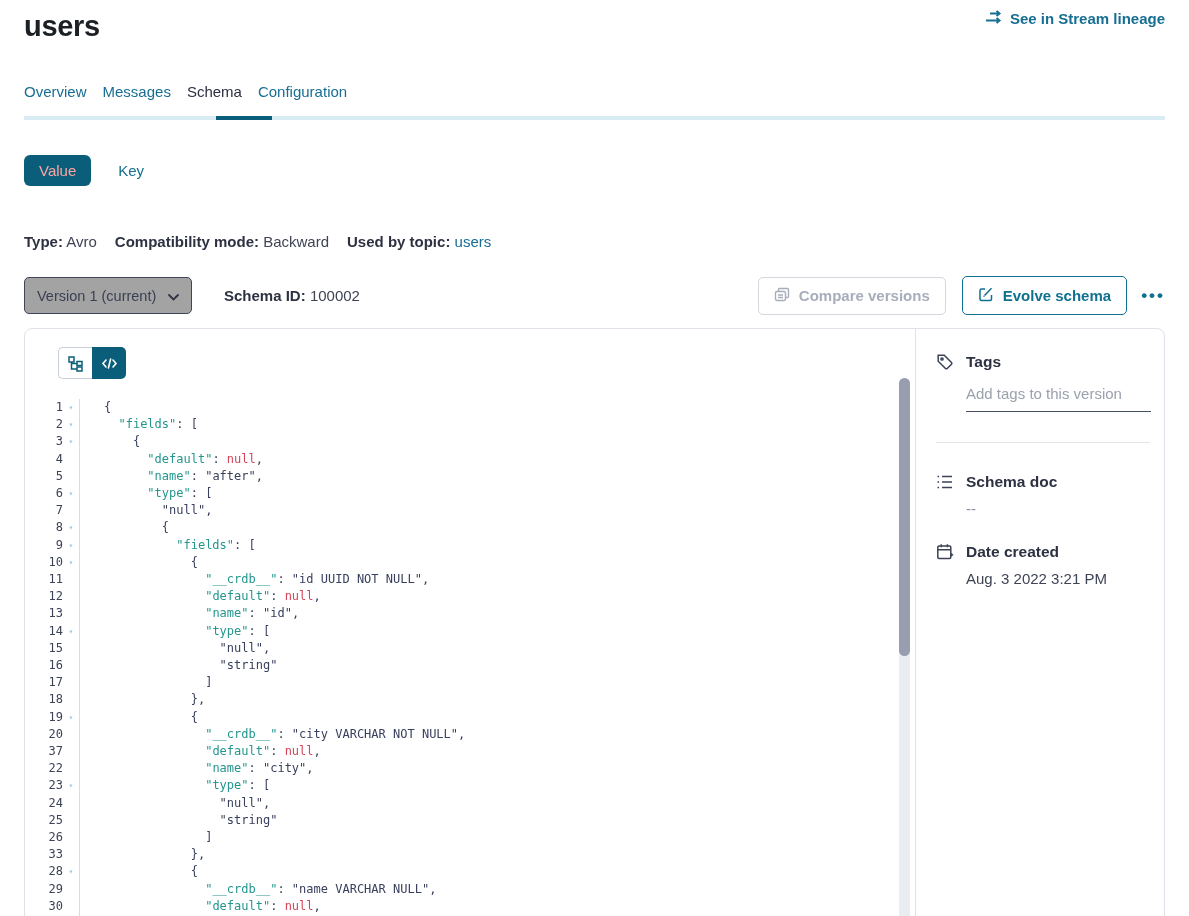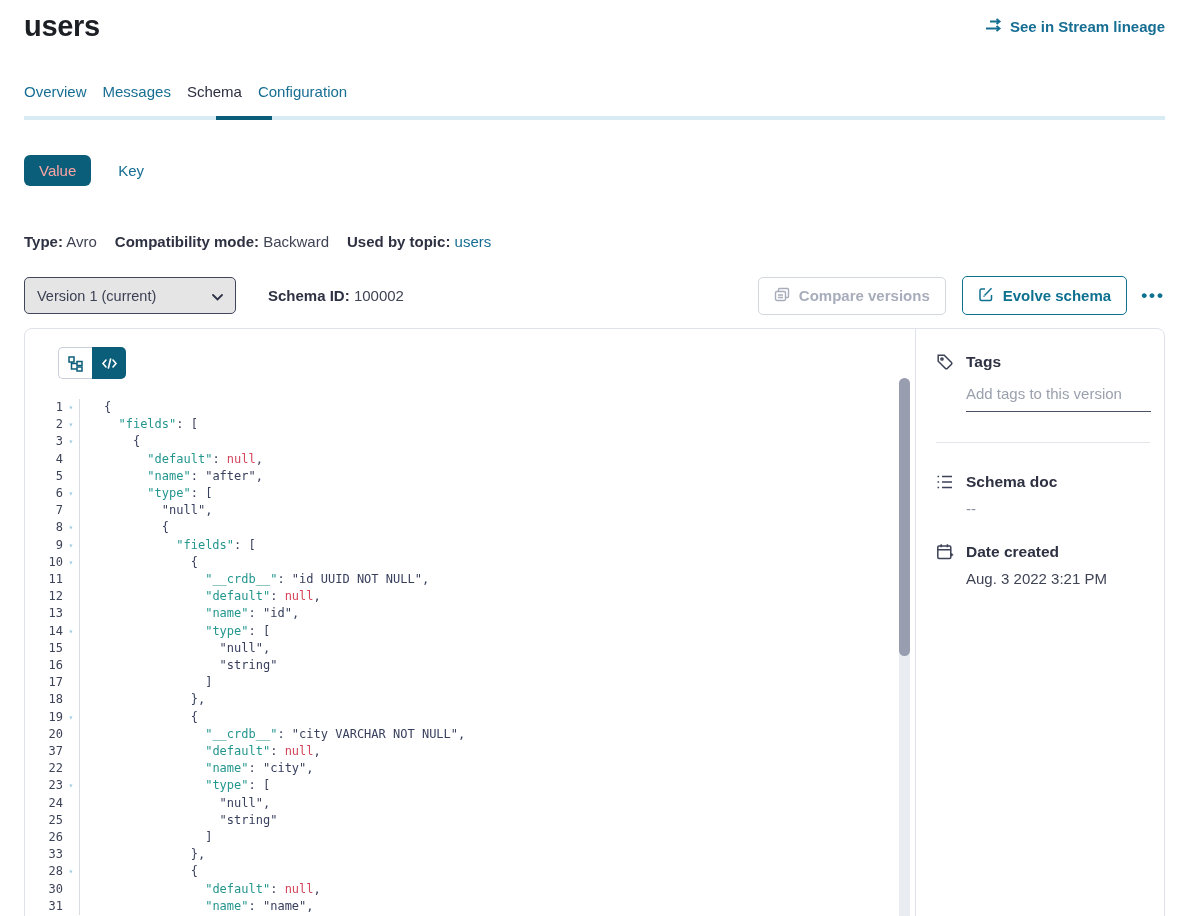--- a/index.html
+++ b/index.html
@@ -3,42 +3,42 @@
 <meta charset="utf-8">
 <style>
   * { margin:0; padding:0; box-sizing:border-box; }
   html,body { width:1189px; height:916px; overflow:hidden; background:#fff; }
   body { font-family:"Liberation Sans", sans-serif; color:#3f4455; position:relative; }
   .page { padding:10px 24px 0 24px; }
 
   
   .hdr { display:flex; justify-content:space-between; align-items:flex-start; }
   h1 { font-size:29px; font-weight:700; color:#1c1f24; letter-spacing:-0.3px; }
-  .lineage { display:flex; align-items:center; gap:7px; color:#176e93; font-weight:700; font-size:15px; margin-top:8px; cursor:pointer; }
+  .lineage { display:flex; align-items:center; gap:7px; color:#176e93; font-weight:700; font-size:15px; cursor:pointer; }
 
   
   .tabs { display:flex; gap:16px; margin-top:40px; font-size:15px; }
   .tab { color:#176e93; font-weight:500; padding-bottom:16px; cursor:pointer; }
   .tab.active { color:#2b2f40; }
   .tab-track { height:4px; background:#d9ecf3; position:relative; }
   .tab-ind { position:absolute; left:192px; width:56px; height:4px; background:#0b5e79; }
 
   
   .vk { margin-top:35px; display:flex; align-items:center; }
   .btn-value { background:#0b5e79; color:#fca5a5; font-size:15px; font-weight:500; padding:7px 15px; border-radius:6px; border:none; cursor:pointer; font-family:inherit; }
   .key-link { color:#176e93; font-size:15px; margin-left:27px; cursor:pointer; }
 
   
   .meta { margin-top:47px; font-size:15px; display:flex; gap:18px; }
   .meta b { color:#2d3142; font-weight:700; }
   .meta .lnk { color:#176e93; cursor:pointer; }
 
   
   .vbar { margin-top:26px; display:flex; align-items:center; }
-  .select { width:212px; height:37px; border:1px solid #40455a; border-radius:5px; padding:0 12px; font-size:14.5px; color:#3a3f52; display:flex; align-items:center; justify-content:space-between; cursor:pointer; background:#e5e5e5; }
+  .select { width:168px; height:37px; border:1px solid #40455a; border-radius:5px; padding:0 12px; font-size:14.5px; color:#3a3f52; display:flex; align-items:center; justify-content:space-between; cursor:pointer; background:#a3a3a3; }
   .schemaid { margin-left:32px; font-size:15px; }
   .schemaid b { color:#2d3142; }
   .spacer { flex:1; }
   .btn-o { display:flex; align-items:center; gap:9px; border-radius:5px; background:#fff; font-size:15px; font-weight:700; padding:9px 15px; cursor:pointer; font-family:inherit; }
   .btn-compare { border:1px solid #d3d7de; color:#a7adbb; }
   .btn-evolve { border:1px solid #0f7190; color:#0f7190; margin-left:16px; }
   .overflow { color:#0f7190; font-size:17px; font-weight:700; letter-spacing:2px; margin-left:14px; cursor:pointer; line-height:1; }
 
   
   .panel { margin-top:13px; border:1px solid #dfe2e8; border-radius:8px; height:640px; display:flex; overflow:hidden; }
@@ -305,20 +305,25 @@
             <span class="ln">33</span>
             <span class="fold"></span>
             <span class="code-text">            <span class="tk-p">},</span></span>
           </div>
           <div class="code-line">
             <span class="ln">28</span>
             <span class="fold">▾</span>
             <span class="code-text">            <span class="tk-p">{</span></span>
           </div>
           <div class="code-line">
+            <span class="ln">29</span>
+            <span class="fold"></span>
+            <span class="code-text">              <span class="tk-k">"__crdb__"</span><span class="tk-p">: </span><span class="tk-s">"name VARCHAR NULL"</span><span class="tk-p">,</span></span>
+          </div>
+          <div class="code-line">
             <span class="ln">30</span>
             <span class="fold"></span>
             <span class="code-text">              <span class="tk-k">"default"</span><span class="tk-p">: </span><span class="tk-n">null</span><span class="tk-p">,</span></span>
           </div>
           <div class="code-line">
             <span class="ln">31</span>
             <span class="fold"></span>
             <span class="code-text">              <span class="tk-k">"name"</span><span class="tk-p">: </span><span class="tk-s">"name"</span><span class="tk-p">,</span></span>
           </div>
         </div>

